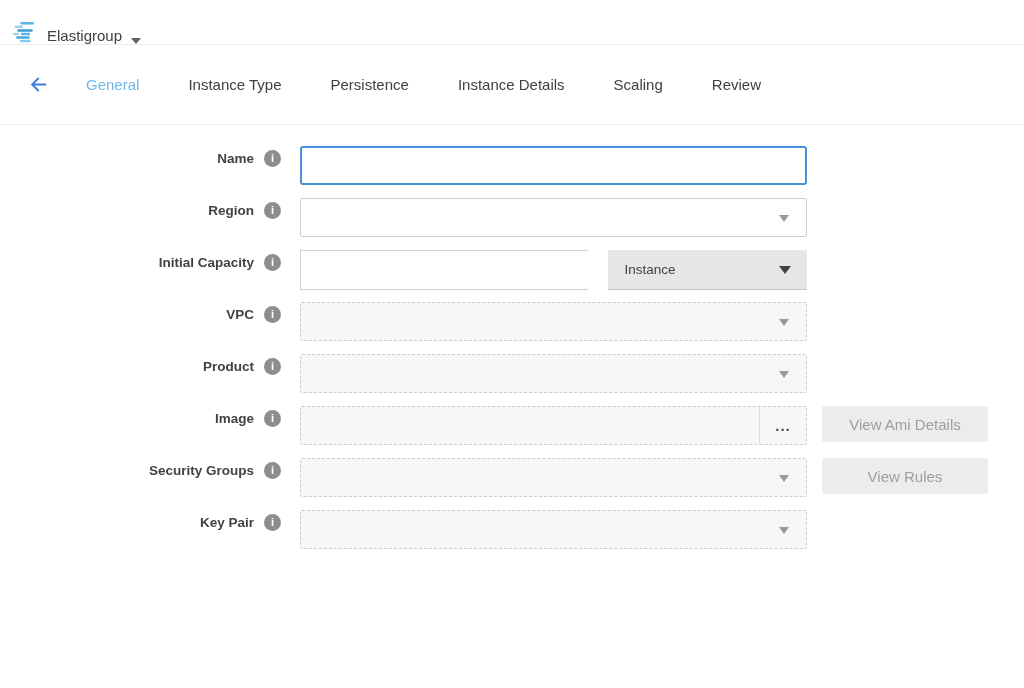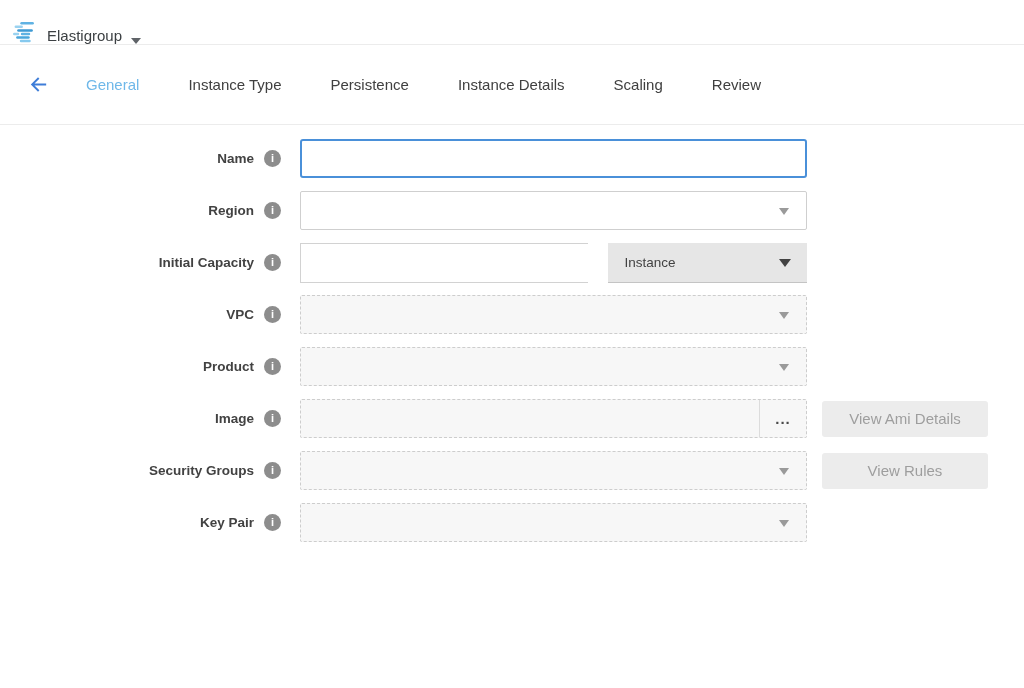--- a/index.html
+++ b/index.html
@@ -17,21 +17,21 @@
   
   .tabbar { height:80px; display:flex; align-items:center; border-bottom:1px solid #ececec; background:#fff; }
   .back-btn { width:44px; margin-left:16px; display:flex; align-items:center; justify-content:center; cursor:pointer; }
   .back-btn svg { fill:#3e7dd8; }
   .tabs { display:flex; align-items:flex-start; margin-left:24px; gap:45px; }
   .tab { font-size:15px; color:#404040; cursor:pointer; white-space:nowrap; padding:4px 2px; }
   .tab.active { color:#6fb8e9; }
 
   
   .form { padding-top:21px; }
-  .form-row { display:flex; align-items:center; height:25px; margin-bottom:27px; }
+  .form-row { display:flex; height:25px; margin-bottom:27px; }
   .label-cell { width:300px; display:flex; align-items:center; justify-content:flex-end;
                 gap:10px; padding-right:19px; flex:0 0 300px; }
   .field-label { font-size:13.5px; font-weight:bold; color:#424242; white-space:nowrap; }
   .info-icon { width:17px; height:17px; border-radius:50%; background:#8d8d8d; color:#fff;
                font-size:11px; font-weight:bold; line-height:17px; text-align:center;
                flex:0 0 17px; cursor:pointer; font-style:normal; }
 
   .field { position:relative; width:507px; height:39px; flex:0 0 507px; }
   .text-input { width:100%; height:100%; border:2px solid #4a90d9; border-radius:3px;
                 outline:none; font-size:14px; padding:0 10px; color:#333; background:#fff; }

